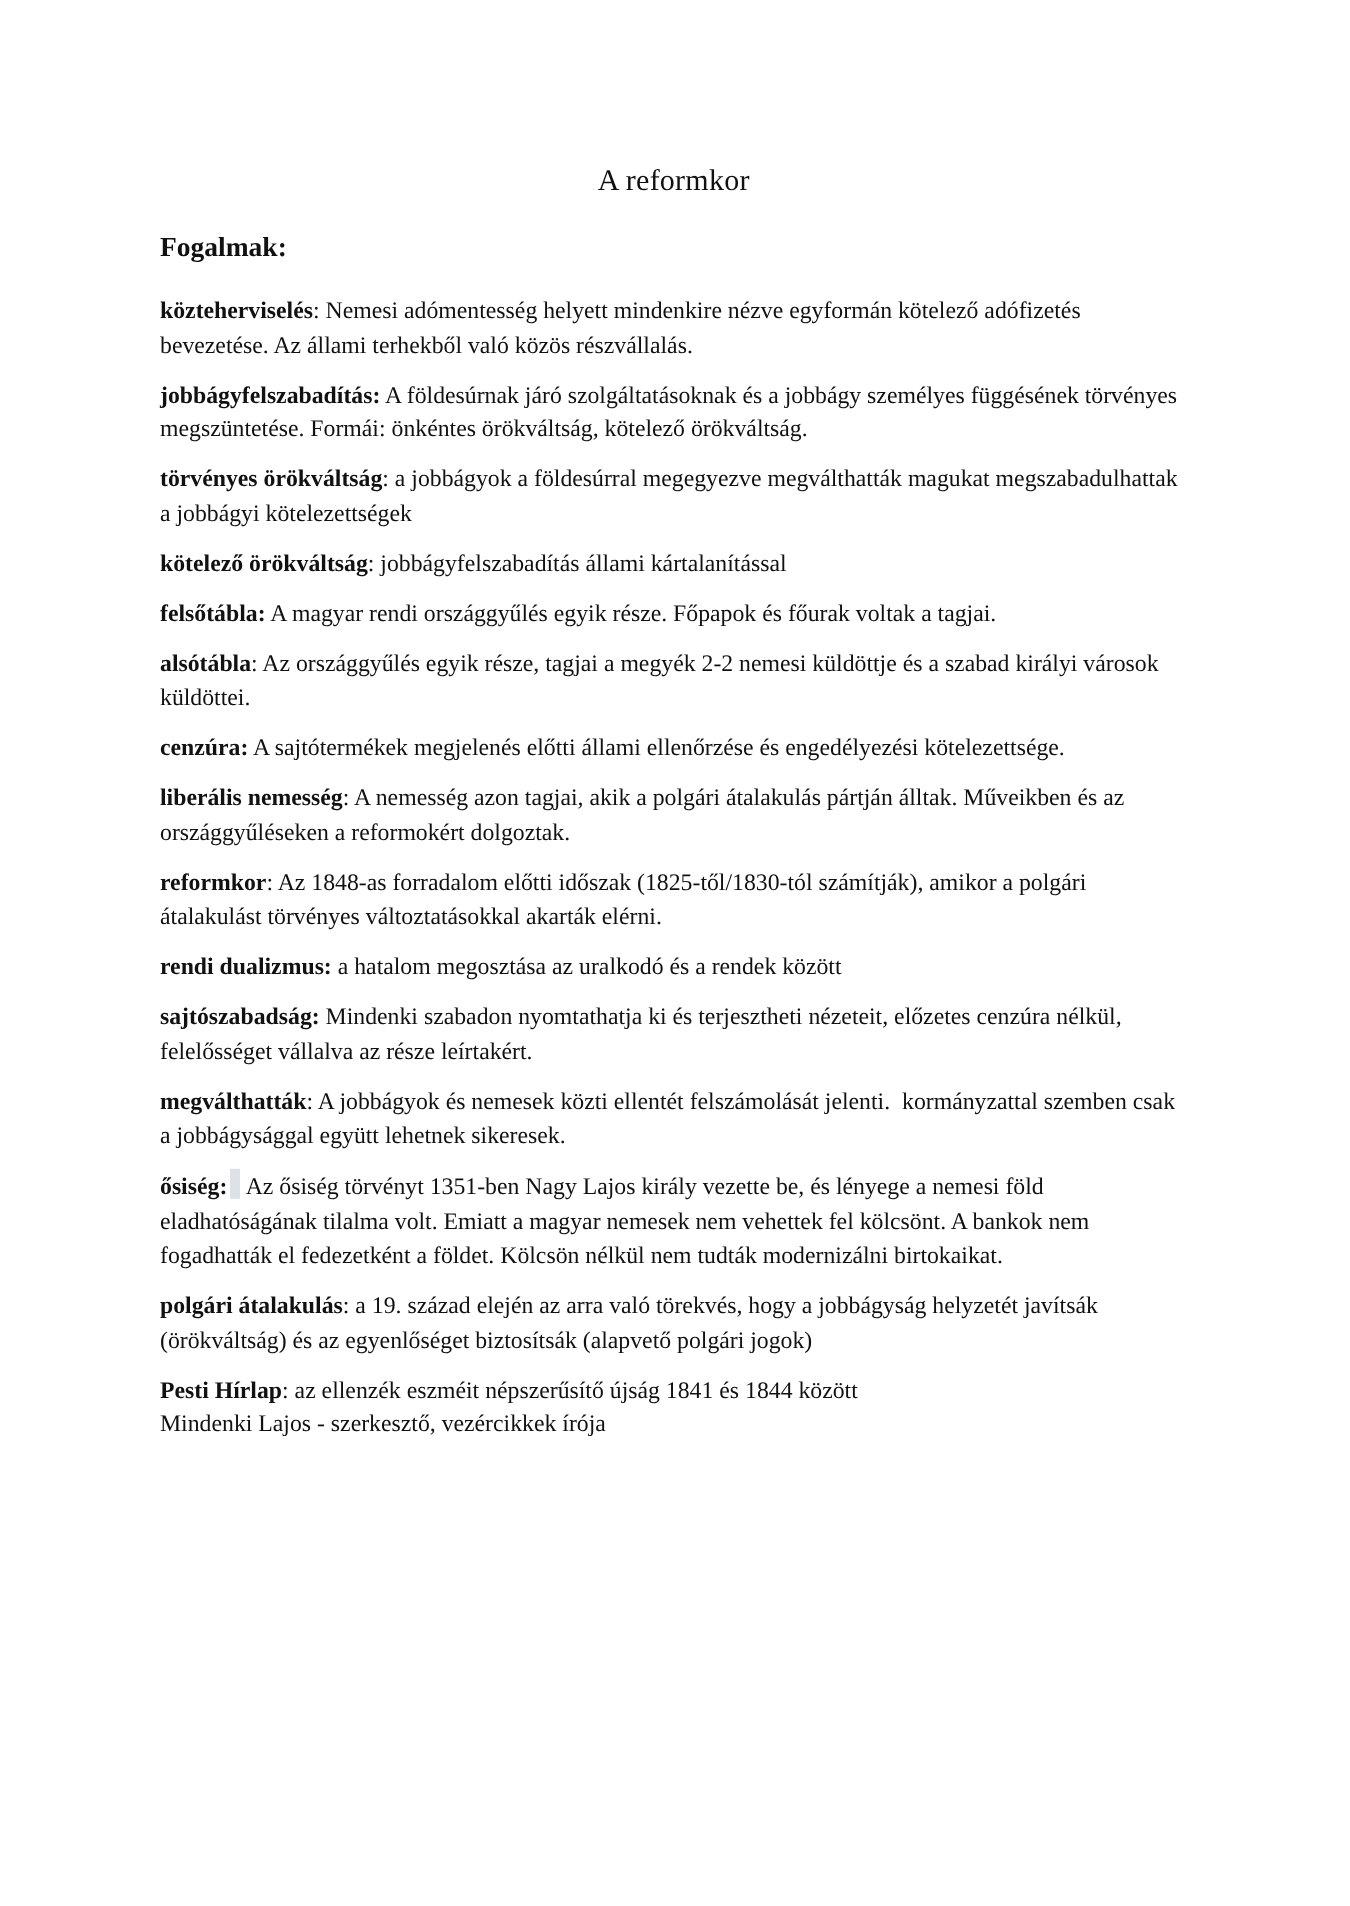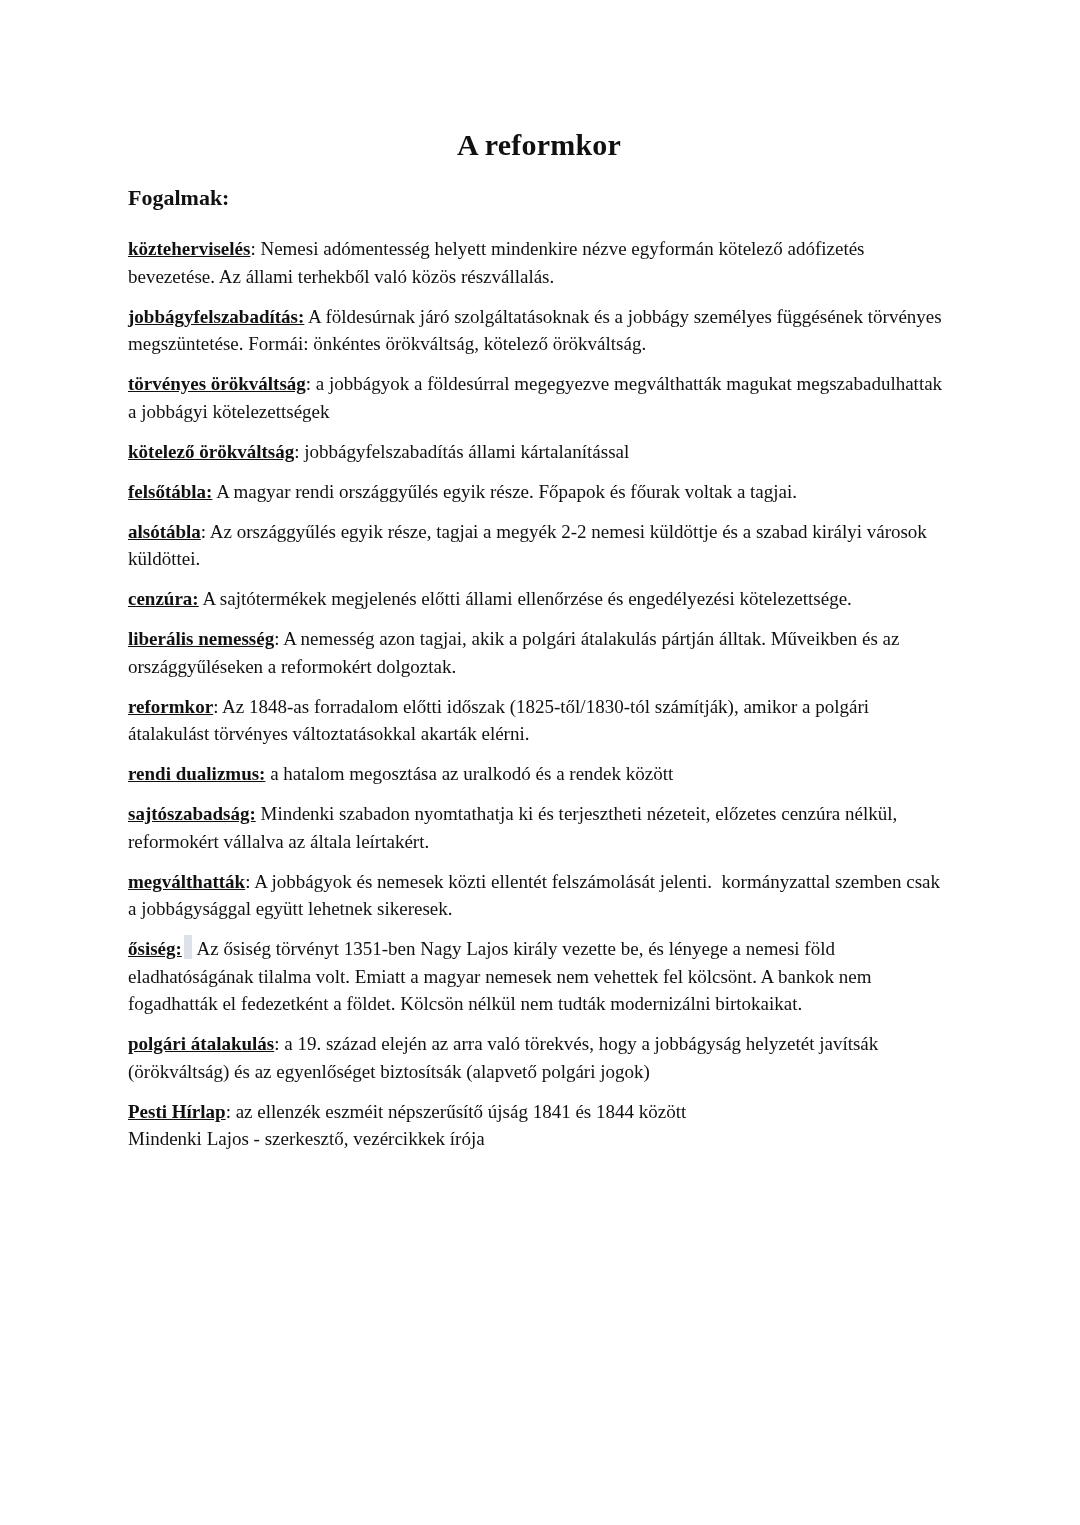--- a/index.html
+++ b/index.html
@@ -13,42 +13,41 @@
     height: 1525px;
     background: #ffffff;
     box-sizing: border-box;
     padding: 130px 130px 0 128px;
     font-family: "Liberation Serif", "DejaVu Serif", serif;
     color: #111111;
     overflow: hidden;
   }
   h1.doc-title {
     margin: 0;
-    font-size: 30px;
-    font-weight: bold;
+    font-size: 24px;
+    font-weight: normal;
     text-align: center;
     line-height: 30px;
     letter-spacing: 0.2px;
   }
   h2.section-heading {
     margin: 25px 0 24px 0;
     font-size: 22px;
     font-weight: bold;
     line-height: 26px;
   }
   .def {
     margin: 0 0 12.5px 0;
     font-size: 19px;
     line-height: 27.5px;
     text-align: left;
     white-space: pre-wrap;
   }
   .def .term {
     font-weight: bold;
-    text-decoration: underline;
   }
   .caret-mark {
     display: inline-block;
     width: 8px;
     height: 24px;
     background: #dde2e8;
     vertical-align: -4px;
     margin: 0 1px 0 2px;
   }
 </style>
@@ -62,19 +61,19 @@
       <p class="def"><span class="term">közteherviselés</span><span>: Nemesi adómentesség helyett mindenkire nézve egyformán kötelező adófizetés bevezetése. Az állami terhekből való közös részvállalás.</span></p>
       <p class="def"><span class="term">jobbágyfelszabadítás:</span><span> A földesúrnak járó szolgáltatásoknak és a jobbágy személyes függésének törvényes megszüntetése. Formái: önkéntes örökváltság, kötelező örökváltság.</span></p>
       <p class="def"><span class="term">törvényes örökváltság</span><span>: a jobbágyok a földesúrral megegyezve megválthatták magukat megszabadulhattak a jobbágyi kötelezettségek</span></p>
       <p class="def"><span class="term">kötelező örökváltság</span><span>: jobbágyfelszabadítás állami kártalanítással</span></p>
       <p class="def"><span class="term">felsőtábla:</span><span> A magyar rendi országgyűlés egyik része. Főpapok és főurak voltak a tagjai.</span></p>
       <p class="def"><span class="term">alsótábla</span><span>: Az országgyűlés egyik része, tagjai a megyék 2-2 nemesi küldöttje és a szabad királyi városok küldöttei.</span></p>
       <p class="def"><span class="term">cenzúra:</span><span> A sajtótermékek megjelenés előtti állami ellenőrzése és engedélyezési kötelezettsége.</span></p>
       <p class="def"><span class="term">liberális nemesség</span><span>: A nemesség azon tagjai, akik a polgári átalakulás pártján álltak. Műveikben és az országgyűléseken a reformokért dolgoztak.</span></p>
       <p class="def"><span class="term">reformkor</span><span>: Az 1848-as forradalom előtti időszak (1825-től/1830-tól számítják), amikor a polgári átalakulást törvényes változtatásokkal akarták elérni.</span></p>
       <p class="def"><span class="term">rendi dualizmus:</span><span> a hatalom megosztása az uralkodó és a rendek között</span></p>
-      <p class="def"><span class="term">sajtószabadság:</span><span> Mindenki szabadon nyomtathatja ki és terjesztheti nézeteit, előzetes cenzúra nélkül, reformokért vállalva az általa leírtakért.</span></p>
+      <p class="def"><span class="term">sajtószabadság:</span><span> Mindenki szabadon nyomtathatja ki és terjesztheti nézeteit, előzetes cenzúra nélkül, felelősséget vállalva az része leírtakért.</span></p>
       <p class="def"><span class="term">megválthatták</span><span>: A jobbágyok és nemesek közti ellentét felszámolását jelenti.  kormányzattal szemben csak a jobbágysággal együtt lehetnek sikeresek.</span></p>
       <p class="def"><span class="term">ősiség:</span><span class="caret-mark"></span><span> Az ősiség törvényt 1351-ben Nagy Lajos király vezette be, és lényege a nemesi föld eladhatóságának tilalma volt. Emiatt a magyar nemesek nem vehettek fel kölcsönt. A bankok nem fogadhatták el fedezetként a földet. Kölcsön nélkül nem tudták modernizálni birtokaikat.</span></p>
       <p class="def"><span class="term">polgári átalakulás</span><span>: a 19. század elején az arra való törekvés, hogy a jobbágyság helyzetét javítsák (örökváltság) és az egyenlőséget biztosítsák (alapvető polgári jogok)</span></p>
       <p class="def"><span class="term">Pesti Hírlap</span><span>: az ellenzék eszméit népszerűsítő újság 1841 és 1844 között</span><br><span>Mindenki Lajos - szerkesztő, vezércikkek írója</span></p>
     </div>
 </div>
 
 </body></html>

